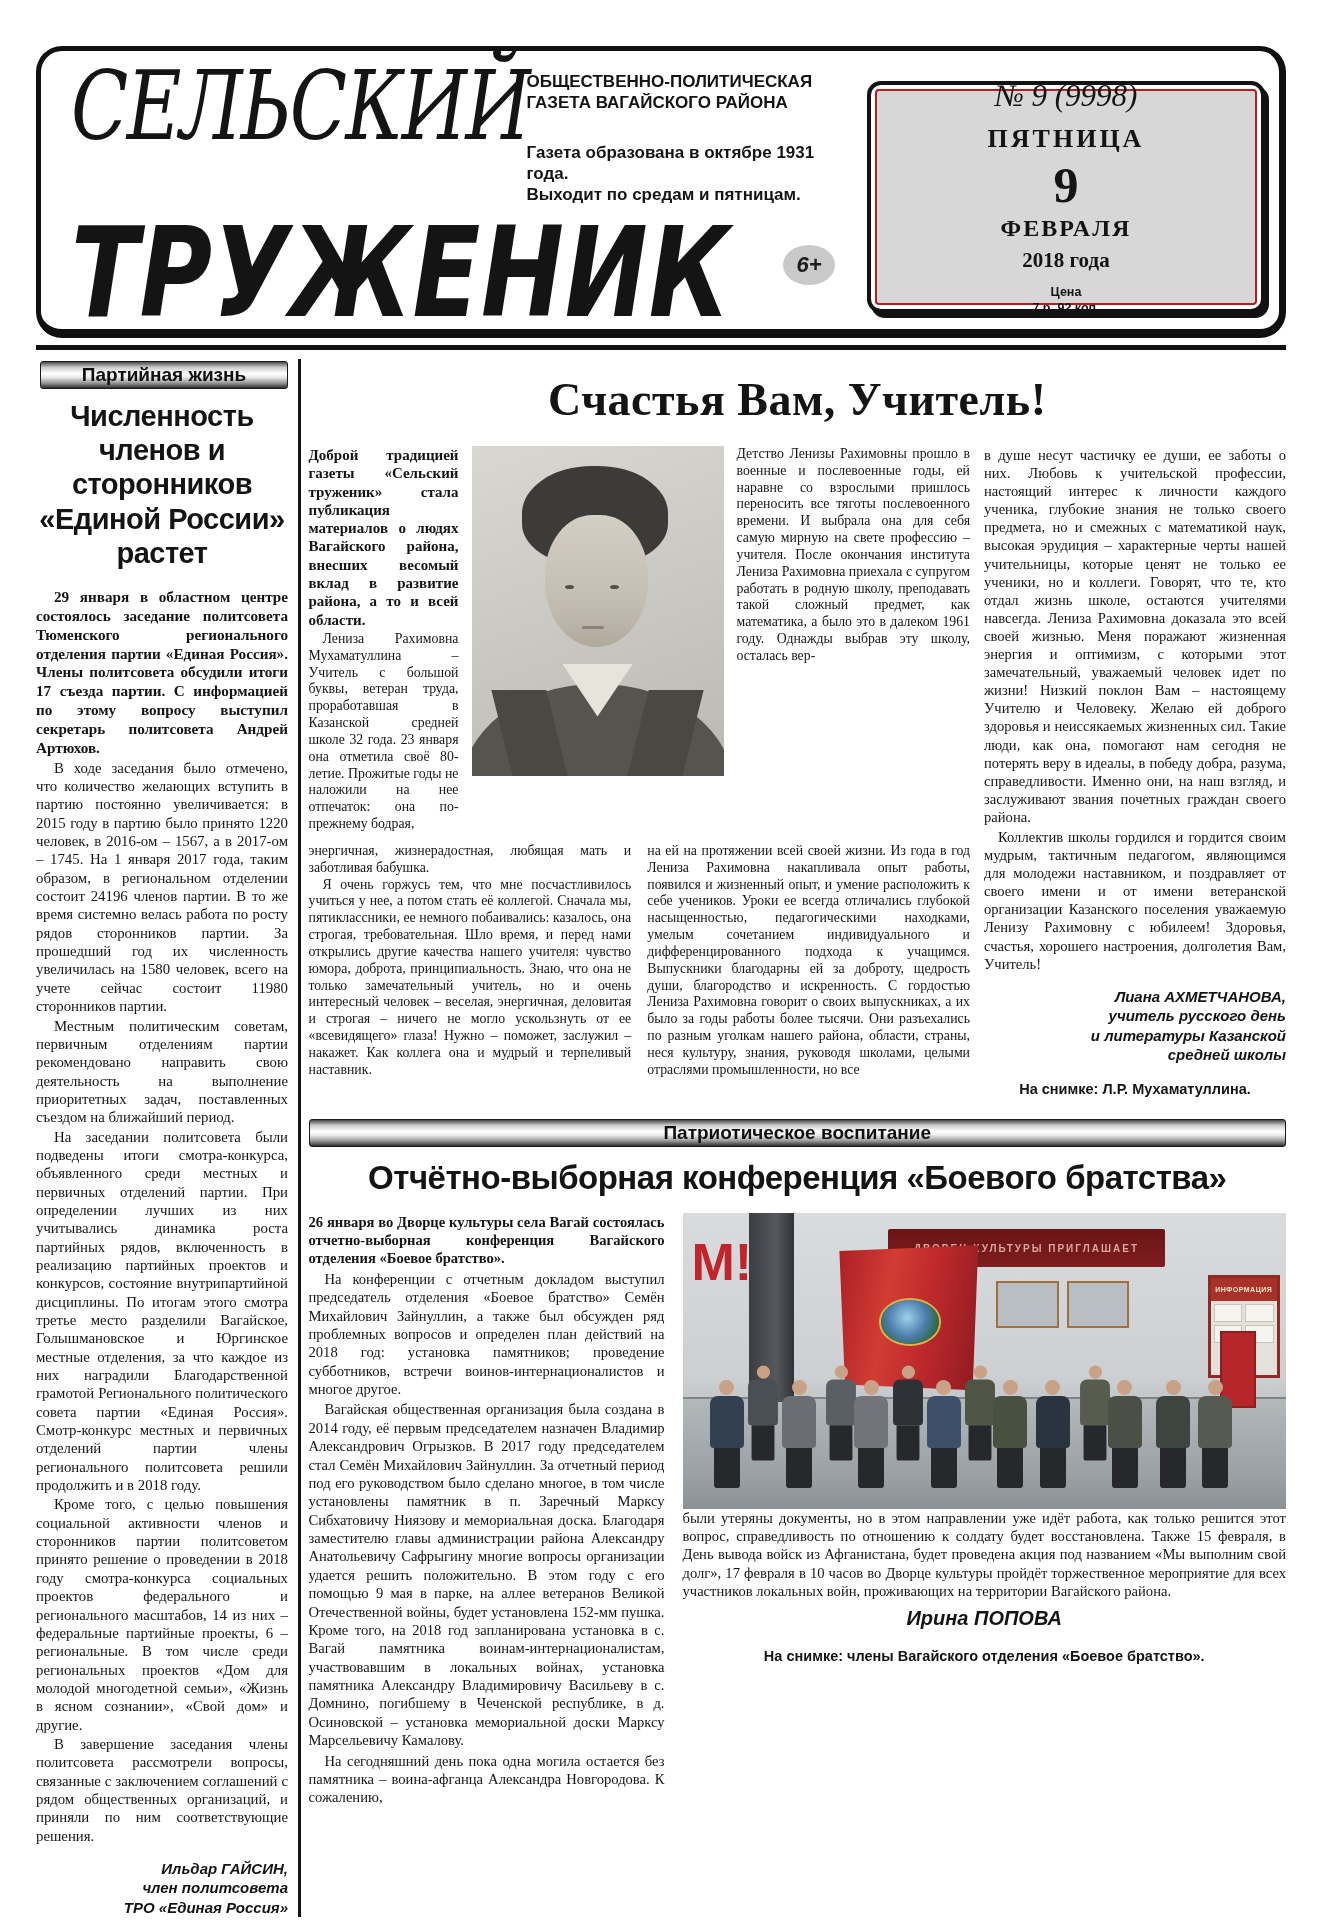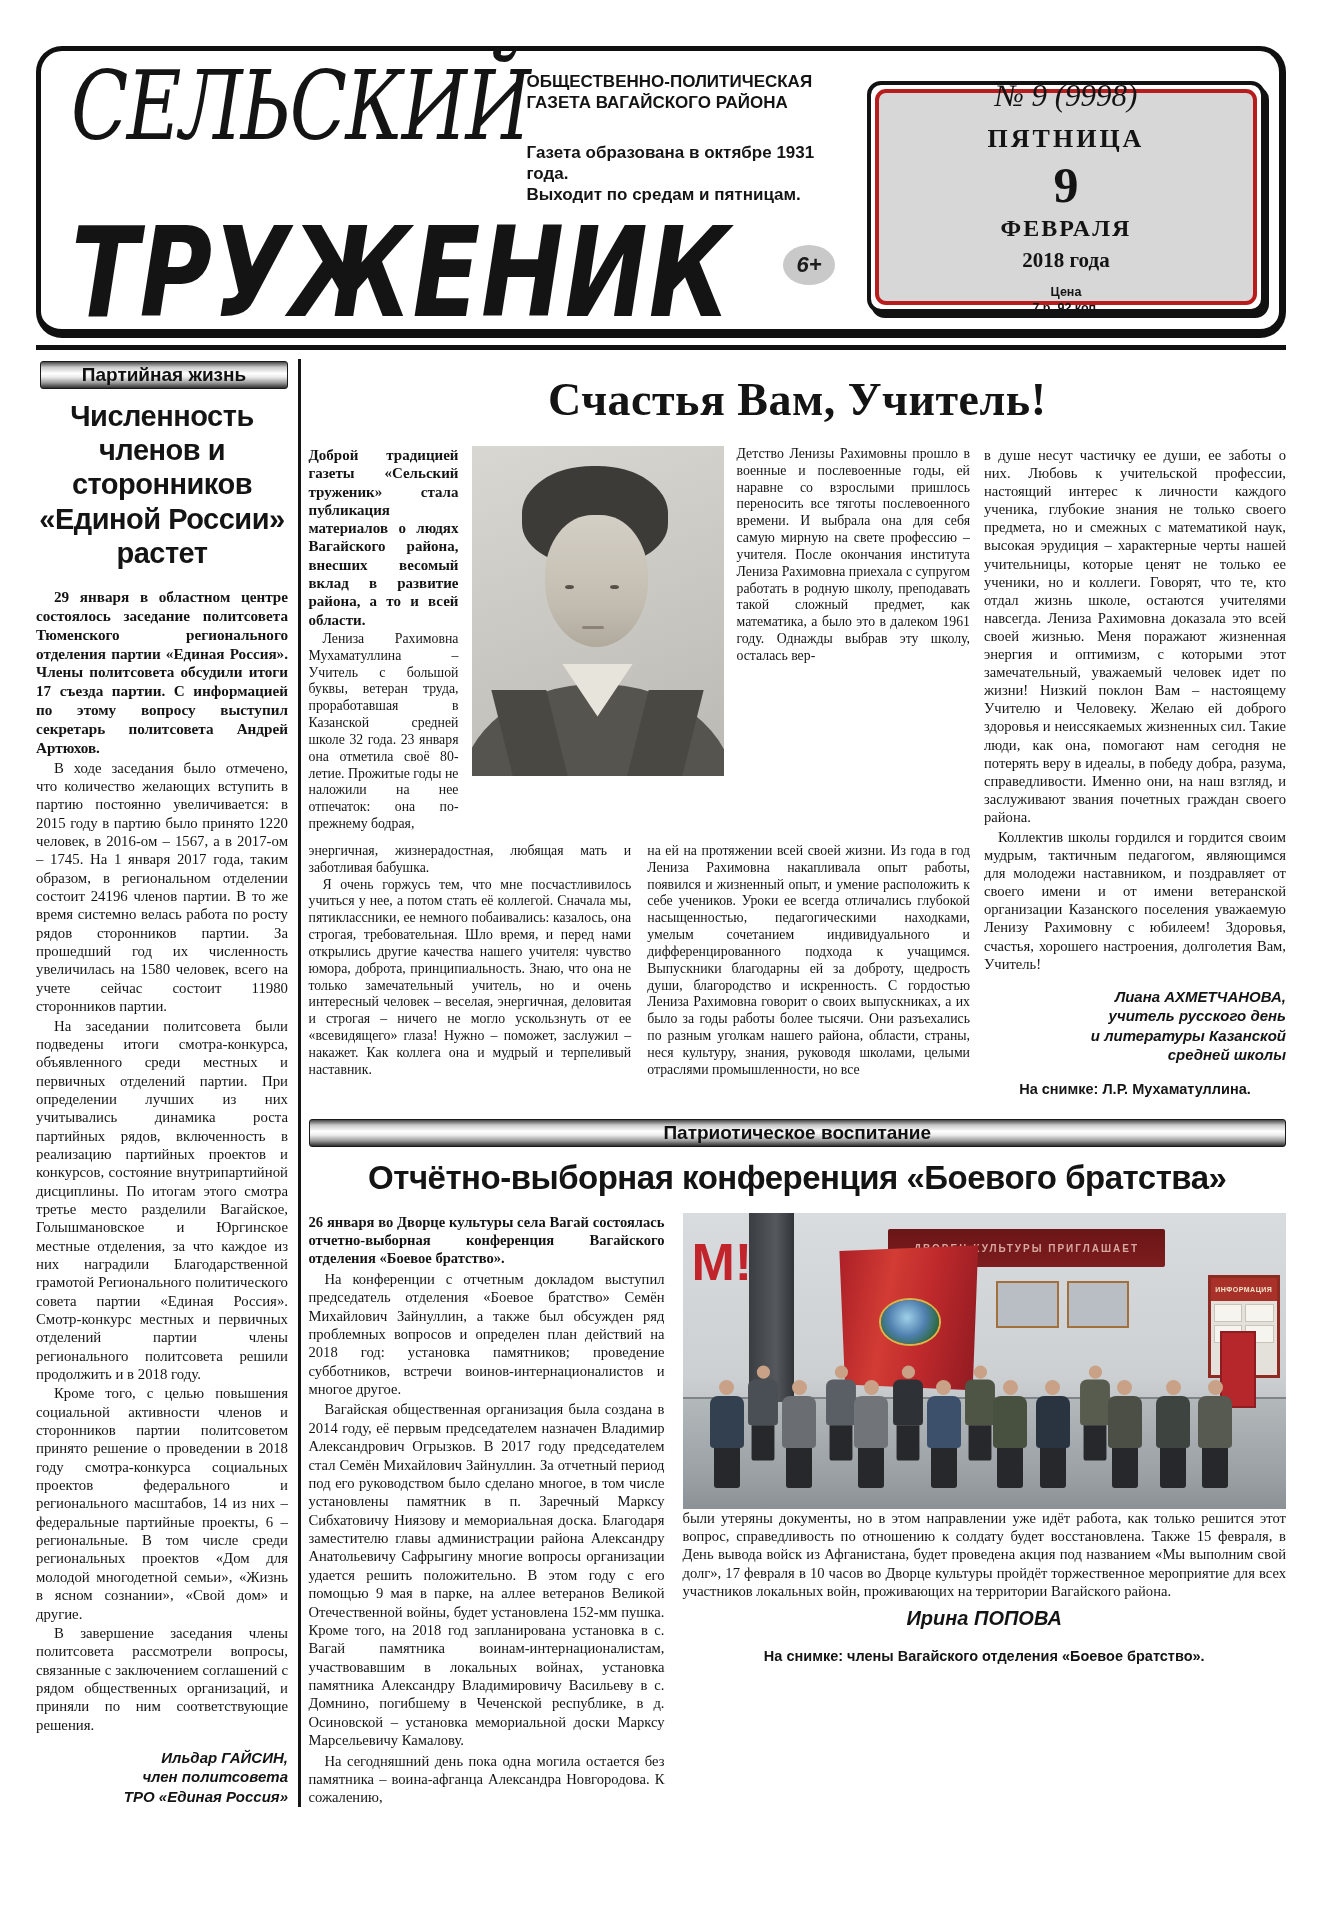--- a/index.html
+++ b/index.html
@@ -10,21 +10,21 @@
   .mast-row1{display:flex;align-items:flex-start;}
   .gazeta-name-1{font-family:"DejaVu Serif","Liberation Serif",serif;font-style:italic;font-weight:400;font-size:96px;line-height:.98;white-space:nowrap;display:inline-block;transform:scaleX(.78);transform-origin:left top;letter-spacing:-2px;}
   .taglines{margin-left:-132px;padding-top:12px;width:300px;font-family:"Liberation Sans",sans-serif;font-weight:700;font-size:17px;line-height:1.25;}
   .tagline-top{text-transform:uppercase;}
   .tagline-bot{margin-top:28px;}
   .gazeta-name-2{font-family:"DejaVu Sans","Liberation Sans",sans-serif;font-style:italic;font-weight:bold;font-size:124px;line-height:1;white-space:nowrap;display:inline-block;transform:scaleX(.80);transform-origin:left top;margin-top:6px;letter-spacing:1px;}
   .age-badge{position:absolute;right:-6px;bottom:24px;width:52px;height:40px;background:#c9c9c9;border-radius:50%;display:flex;align-items:center;justify-content:center;font-family:"Liberation Sans",sans-serif;font-weight:700;font-style:italic;font-size:22px;color:#1c1c1c;}
   .mast-dashes{width:13px;margin:6px 14px 6px 24px;background:repeating-linear-gradient(180deg,#161616 0 5px,transparent 5px 10px);}
   .issue-wrap{flex:1;display:flex;justify-content:flex-end;}
   .issue-outer{margin-top:22px;width:398px;height:232px;border:4px solid #121212;border-radius:14px;padding:4px;box-sizing:border-box;box-shadow:4px 5px 0 #121212;background:#fff;}
-  .issue-inner{border:4px solid #b91c1c;border-radius:11px;background:#d7d7d7;width:100%;height:100%;box-sizing:border-box;display:flex;flex-direction:column;align-items:center;justify-content:center;gap:6px;}
+  .issue-inner{border:2px solid #b91c1c;border-radius:4px;background:#d7d7d7;width:100%;height:100%;box-sizing:border-box;display:flex;flex-direction:column;align-items:center;justify-content:center;gap:6px;}
   .issue-no{font-style:italic;font-size:31px;}
   .issue-weekday{font-weight:700;font-size:26px;letter-spacing:3px;margin-top:4px;}
   .issue-day{font-weight:700;font-size:50px;line-height:.95;margin-top:2px;}
   .issue-month{font-weight:700;font-size:24px;letter-spacing:2px;}
   .issue-year{font-weight:700;font-size:21px;}
   .issue-price{font-family:"Liberation Sans",sans-serif;font-weight:700;font-size:12.5px;margin-top:6px;line-height:1.25;text-align:center;}
   .top-rule{height:5px;background:#111;margin-top:7px;}
   
   .content{display:flex;margin-top:9px;align-items:stretch;}
   .left-col{width:252px;flex:none;}
@@ -137,20 +137,21 @@
   <div class="top-rule"></div>
 
   <div class="content">
 
     <div class="left-col">
       <div class="bar bar-narrow">Партийная жизнь</div>
       <div class="party-title">Численность членов и сторонников «Единой России» растет</div>
       <div class="serif-body">
         <p class="lead">29 января в областном центре состоялось заседание политсовета Тюменского регионального отделения партии «Единая Россия». Члены политсовета обсудили итоги 17 съезда партии. С информацией по этому вопросу выступил секретарь политсовета Андрей Артюхов.</p>
         <p>В ходе заседания было отмечено, что количество желающих вступить в партию постоянно увеличивается: в 2015 году в партию было принято 1220 человек, в 2016-ом – 1567, а в 2017-ом – 1745. На 1 января 2017 года, таким образом, в региональном отделении состоит 24196 членов партии. В то же время системно велась работа по росту рядов сторонников партии. За прошедший год их численность увеличилась на 1580 человек, всего на учете сейчас состоит 11980 сторонников партии.</p>
+        <p>Местным политическим советам, первичным отделениям партии рекомендовано направить свою деятельность на выполнение приоритетных задач, поставленных съездом на ближайший период.</p>
         <p>На заседании политсовета были подведены итоги смотра-конкурса, объявленного среди местных и первичных отделений партии. При определении лучших из них учитывались динамика роста партийных рядов, включенность в реализацию партийных проектов и конкурсов, состояние внутрипартийной дисциплины. По итогам этого смотра третье место разделили Вагайское, Голышмановское и Юргинское местные отделения, за что каждое из них наградили Благодарственной грамотой Регионального политического совета партии «Единая Россия». Смотр-конкурс местных и первичных отделений партии члены регионального политсовета решили продолжить и в 2018 году.</p>
         <p>Кроме того, с целью повышения социальной активности членов и сторонников партии политсоветом принято решение о проведении в 2018 году смотра-конкурса социальных проектов федерального и регионального масштабов, 14 из них – федеральные партийные проекты, 6 – региональные. В том числе среди региональных проектов «Дом для молодой многодетной семьи», «Жизнь в ясном сознании», «Свой дом» и другие.</p>
         <p>В завершение заседания члены политсовета рассмотрели вопросы, связанные с заключением соглашений с рядом общественных организаций, и приняли по ним соответствующие решения.</p>
       </div>
       <div class="sig">
         <div>Ильдар ГАЙСИН,</div>
         <div>член политсовета</div>
         <div>ТРО «Единая Россия»</div>
       </div>
     </div>

